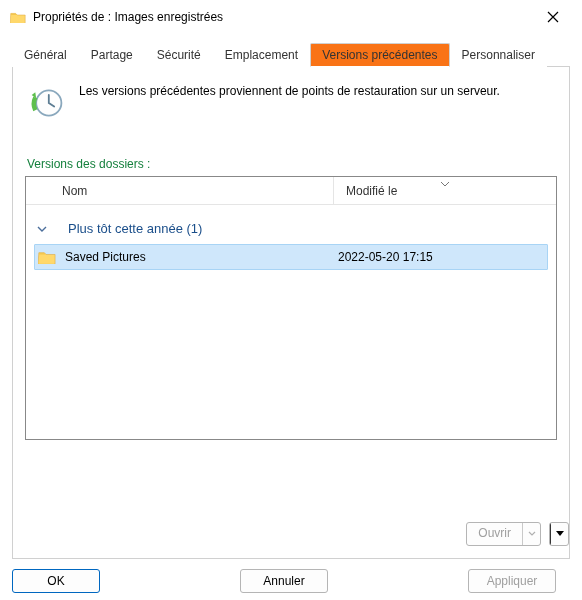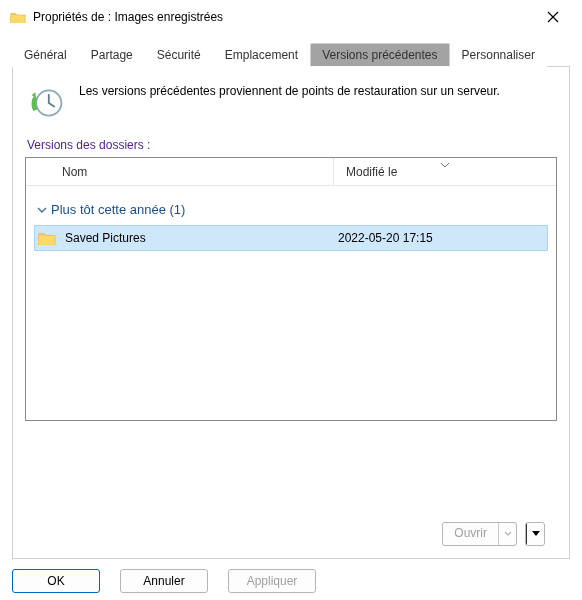--- a/index.html
+++ b/index.html
@@ -50,42 +50,42 @@
       border: 1px solid transparent;
       border-bottom: none;
       position: relative;
       top: 1px;
       cursor: default;
       background: #fff;
     }
     .tab.active {
       border: 1px solid #d0d0d0;
       border-bottom: 1px solid #fff;
-      background: #a3a3a3;
+      background: #f97316;
       border-radius: 2px 2px 0 0;
     }
     .tabbody {
       border: 1px solid #d0d0d0;
       border-top: none;
       padding: 14px 12px 12px 12px;
       height: 492px;
       position: relative;
     }
     .description-row {
       display: flex;
       gap: 14px;
       padding: 2px 4px 14px 4px;
     }
     .restore-icon { width: 36px; height: 36px; flex-shrink: 0; margin-top:2px; }
     .desc-text { font-size: 12px; color: #000; line-height: 1.35; }
 
     .versions-label {
       font-size: 12px;
-      margin: 3px 0 5px 2px;
-      color: #4c1d95;
+      margin: 22px 0 5px 2px;
+      color: #15803d;
     }
 
     .listbox {
       border: 1px solid #888;
       height: 264px;
       background: #fff;
       font-size: 12px;
     }
     .list-header {
       display: flex;
@@ -103,42 +103,42 @@
     .list-col.name { width: 308px; }
     .list-col.mod { flex:1; padding-left: 12px; border-right:none; }
     .list-col.mod .caret {
       position: absolute;
       left: 50%; top: -1px;
       transform: translateX(-50%);
     }
     .list-body { padding: 6px 8px; }
     .group-row {
       display: flex; align-items: center;
-      gap: 3px;
+      gap: 20px;
       padding: 10px 4px 8px 2px;
       color: #1a4e8a;
       font-size: 13px;
     }
     .group-row .chev { width:12px; height:12px; }
     .item-row {
       display: flex;
       align-items: center;
       background: #cfe7fb;
       border: 1px solid #a8d4f5;
       border-radius: 1px;
       height: 26px;
       padding: 0 10px 0 3px;
     }
     .item-row .folder-ico { width:18px; height:15px; margin-right: 9px; }
     .item-name { flex: 0 0 273px; color:#000; }
     .item-date { color:#000; }
 
     .action-row {
       position: absolute;
-      right: 24px;
+      right: 0;
       bottom: 12px;
       display: flex;
       gap: 8px;
     }
     .split-btn {
       display: flex;
       height: 24px;
       border: 1px solid #b5b5b5;
       border-radius: 3px;
       background: #fdfdfd;
@@ -153,22 +153,22 @@
     .split-btn .drop {
       width: 18px;
       border-left: 1px solid #c9c9c9;
       display:flex; align-items:center; justify-content:center;
     }
     .split-btn.disabled .drop svg path { stroke:#b0b0b0; }
     .split-btn.enabled .drop { border-left-color:#333; }
 
     .dialog-buttons {
       display: flex;
-      justify-content: flex-start;
-      gap: 20px;
+      justify-content: space-between;
+      gap: 8px;
       padding: 10px 14px 0 0;
     }
     .dlg-btn {
       height: 24px;
       min-width: 88px;
       border: 1px solid #b5b5b5;
       border-radius: 3px;
       background: #fdfdfd;
       font-size: 12px;
       padding: 0 14px;

